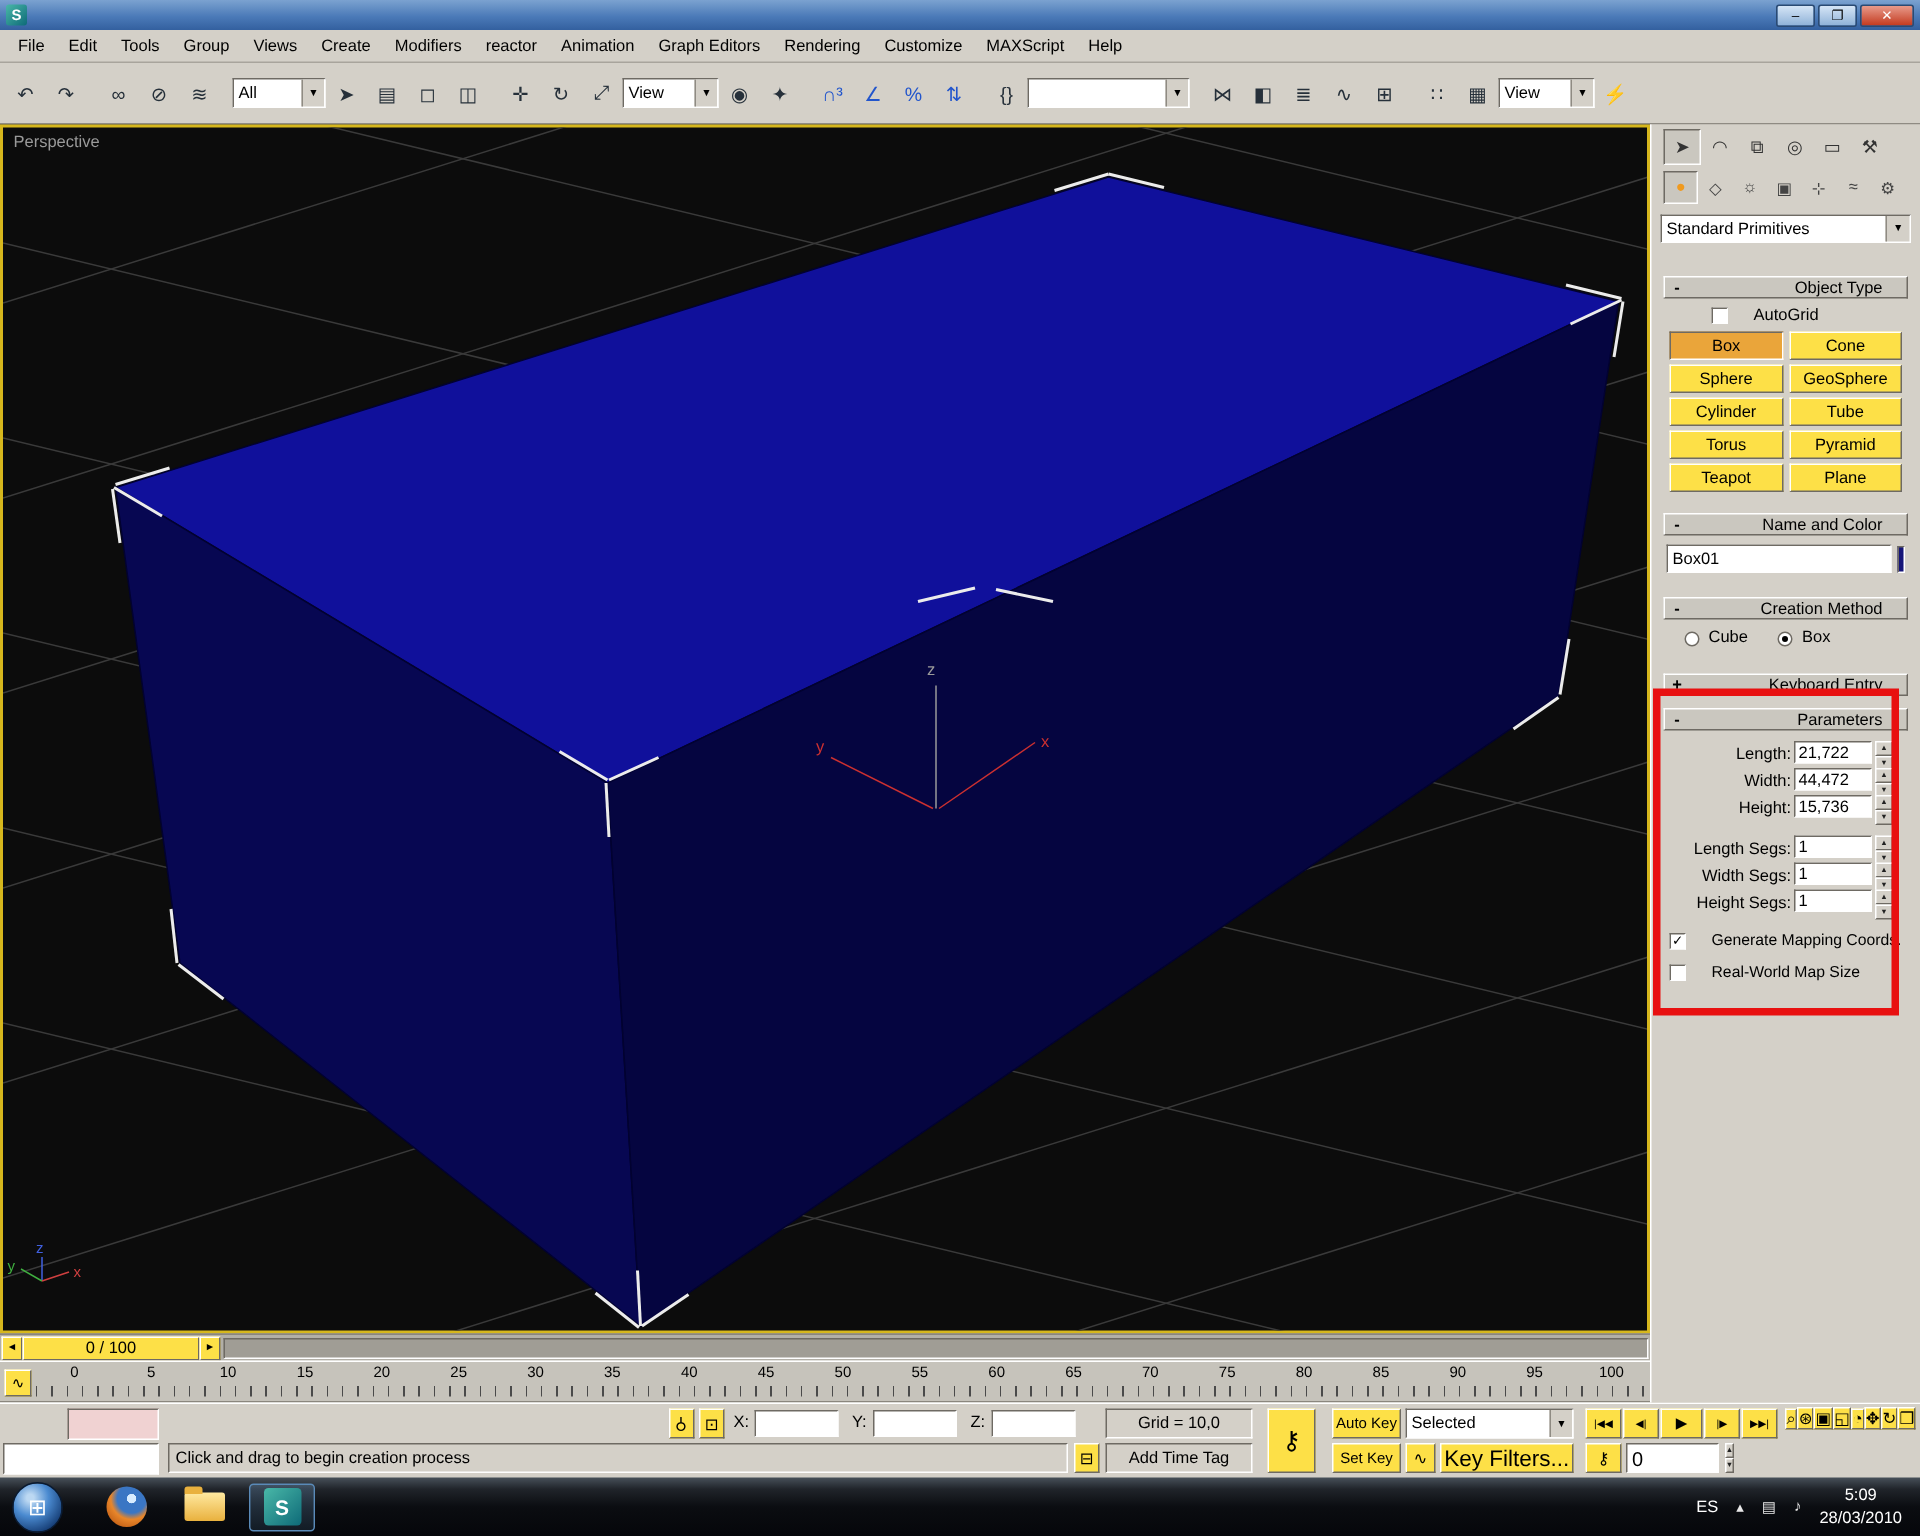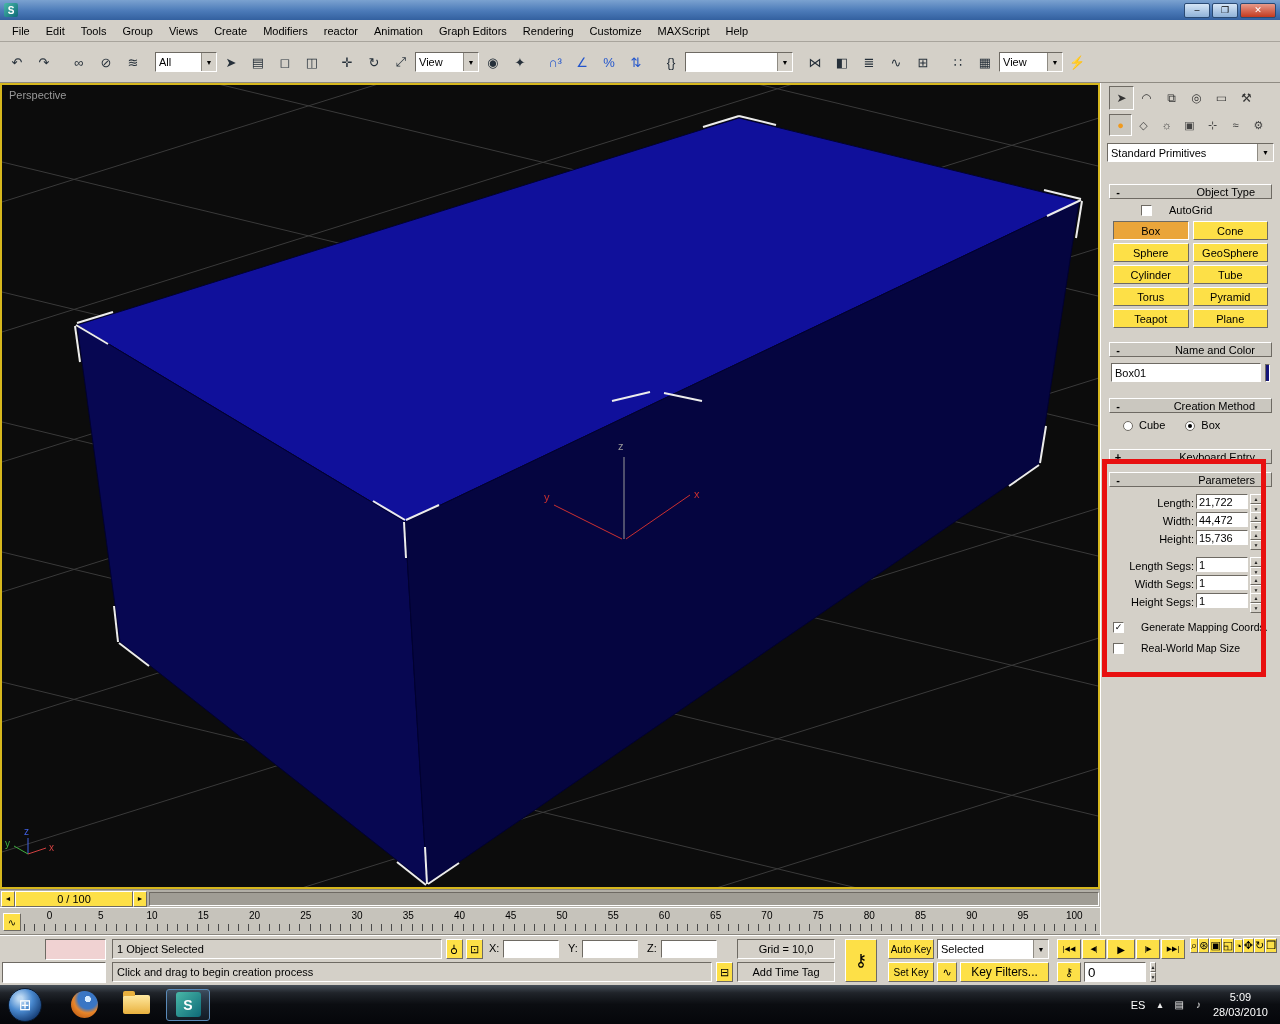--- a/index.html
+++ b/index.html
@@ -282,21 +282,20 @@
       <span>90</span>
       <span>95</span>
       <span>100</span>
     </div>
   <div class="ticks"></div>
 </div>
 
 <div id="status">
   <span class="el sunken" style="left:45px;top:3px;width:61px;height:21px;background:#f0d2d2"></span>
   <span class="el white" style="left:2px;top:26px;width:104px;height:21px"></span>
-  <span class="el sunken fieldtext" style="left:112px;top:3px;width:330px;height:20px">1 Object Selected</span>
   <span class="el raised sbtn" style="left:446px;top:3px;width:17px;height:20px">
       <span class="lockrot">⚲</span>
     </span>
   <span class="el raised sbtn" style="left:466px;top:3px;width:17px;height:20px">⊡</span>
   <span class="el" style="left:489px;top:6px">X:</span>
   <input class="el white xyz" style="left: 503px; top: 4px;">
   <span class="el" style="left:568px;top:6px">Y:</span>
   <input class="el white xyz" style="left: 582px; top: 4px;">
   <span class="el" style="left:647px;top:6px">Z:</span>
   <input class="el white xyz" style="left: 661px; top: 4px;">
@@ -305,21 +304,21 @@
   <span class="el raised sbtn" style="left:716px;top:26px;width:17px;height:20px">⊟</span>
   <span class="el sunken ctr" style="left:737px;top:26px;width:98px;height:20px">Add Time Tag</span>
   <span class="el raised sbtn" style="left:845px;top:3px;width:32px;height:43px;font-size:17px">⚷</span>
   <span class="el raised ctr" style="left:888px;top:3px;width:46px;height:20px;font-size:10px">Auto Key</span>
   <div class="el tdd" style="left:937px;top:3px;width:112px;height:20px">
     <span>Selected</span>
     <span class="dda">▼</span>
   </div>
   <span class="el raised ctr" style="left:888px;top:26px;width:46px;height:20px;font-size:10px">Set Key</span>
   <span class="el raised sbtn" style="left:937px;top:26px;width:20px;height:20px">∿</span>
-  <span class="el raised ctr" style="left:960px;top:26px;width:89px;height:20px;font-size:12px">Key Filters...</span>
+  <span class="el raised ctr" style="left:960px;top:26px;width:89px;height:20px;font-size:15px">Key Filters...</span>
   <div class="el" style="left:1057px;top:3px;gap:1px">
     <span class="raised sbtn el2" style="width:24px;height:20px;font-size:7px;display:flex;align-items:center;justify-content:center">|◀◀</span>
     <span class="raised sbtn" style="width:24px;height:20px;font-size:7px;display:flex;align-items:center;justify-content:center">◀|</span>
     <span class="raised sbtn" style="width:28px;height:20px;font-size:10px;display:flex;align-items:center;justify-content:center">▶</span>
     <span class="raised sbtn" style="width:24px;height:20px;font-size:7px;display:flex;align-items:center;justify-content:center">|▶</span>
     <span class="raised sbtn" style="width:24px;height:20px;font-size:7px;display:flex;align-items:center;justify-content:center">▶▶|</span>
   </div>
   <span class="el raised sbtn" style="left:1057px;top:26px;width:24px;height:20px">⚷</span>
   <input class="el white" style="left: 1084px; top: 26px; width: 62px; height: 20px; padding-left: 3px;" value="0">
   <span class="el spin" style="left:1147px;top:26px;height:20px">

